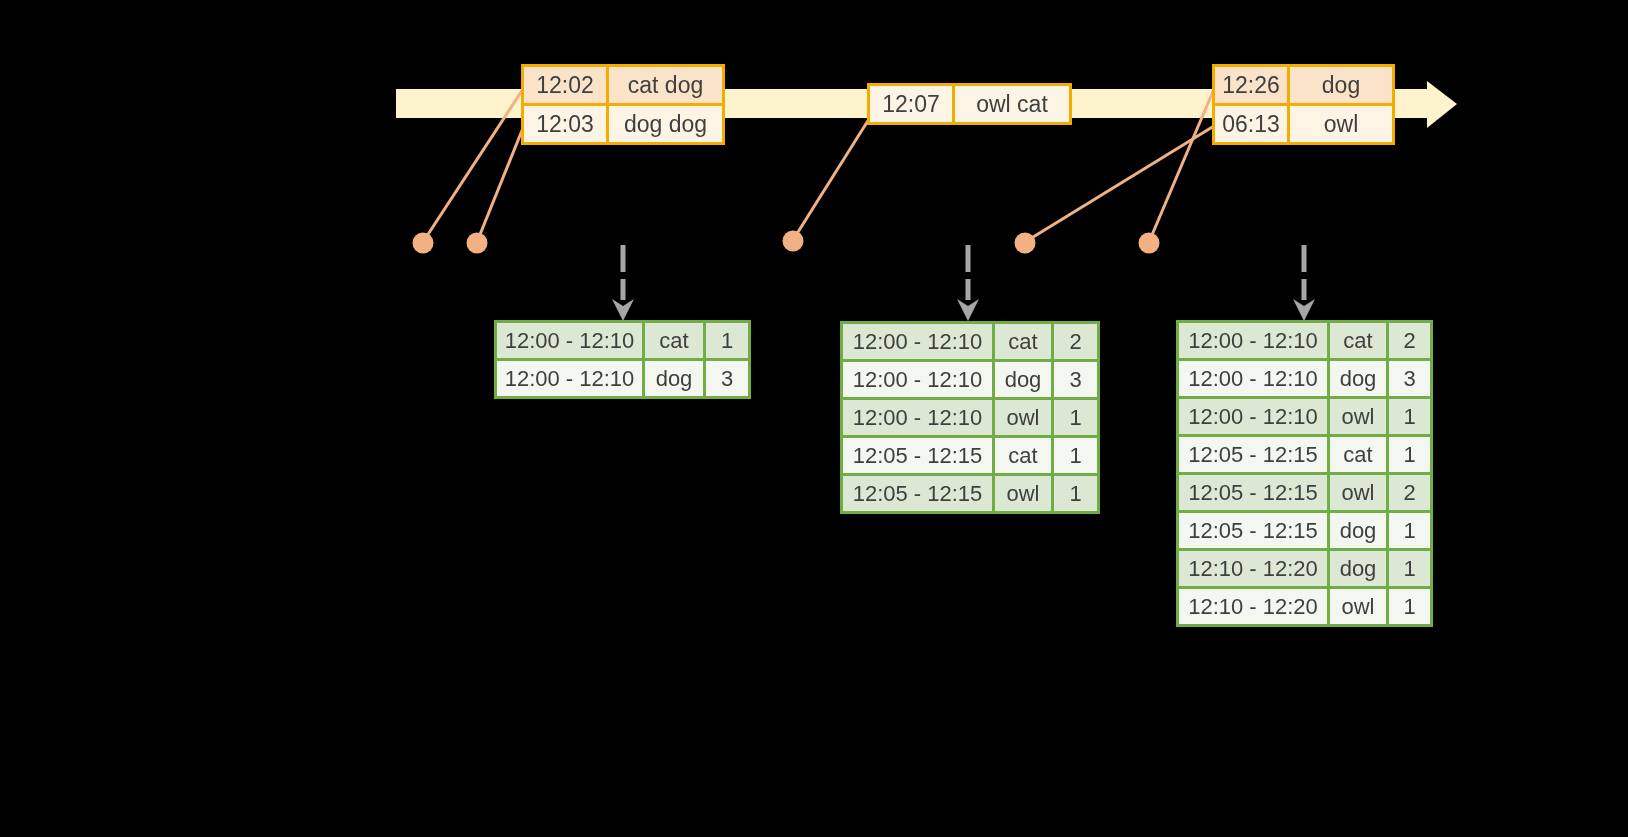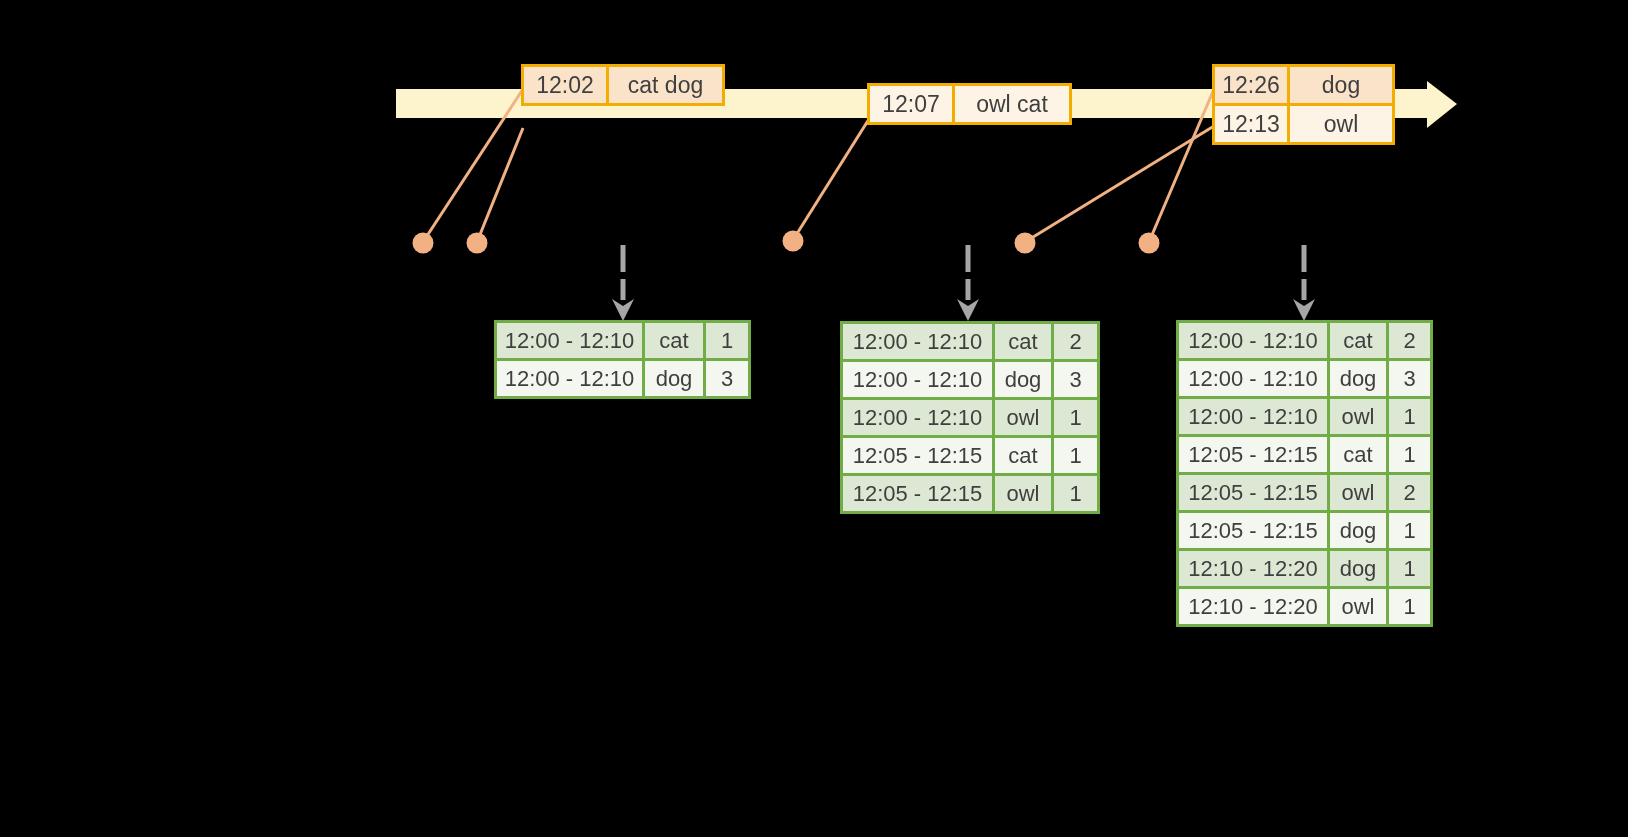--- a/index.html
+++ b/index.html
@@ -97,39 +97,43 @@
     </g>
   </svg>
 
   <div class="event-table event-1">
 
       <div class="row">
         <div class="cell cell-time">12:02</div>
         <div class="cell cell-words">cat dog</div>
       </div>
 
+      <div class="row">
+        <div class="cell cell-time">12:03</div>
+        <div class="cell cell-words">dog dog</div>
+      </div>
     </div>
 
   <div class="event-table event-2">
 
       <div class="row">
         <div class="cell cell-time">12:07</div>
         <div class="cell cell-words">owl cat</div>
       </div>
     </div>
 
   <div class="event-table event-3">
 
       <div class="row">
         <div class="cell cell-time">12:26</div>
         <div class="cell cell-words">dog</div>
       </div>
 
       <div class="row">
-        <div class="cell cell-time">12:13</div>
+        <div class="cell cell-time">06:13</div>
         <div class="cell cell-words">owl</div>
       </div>
     </div>
 
   <div class="result-table result-1">
 
       <div class="row">
         <div class="cell cell-window">12:00 - 12:10</div>
         <div class="cell cell-word">cat</div>
         <div class="cell cell-count">1</div>

